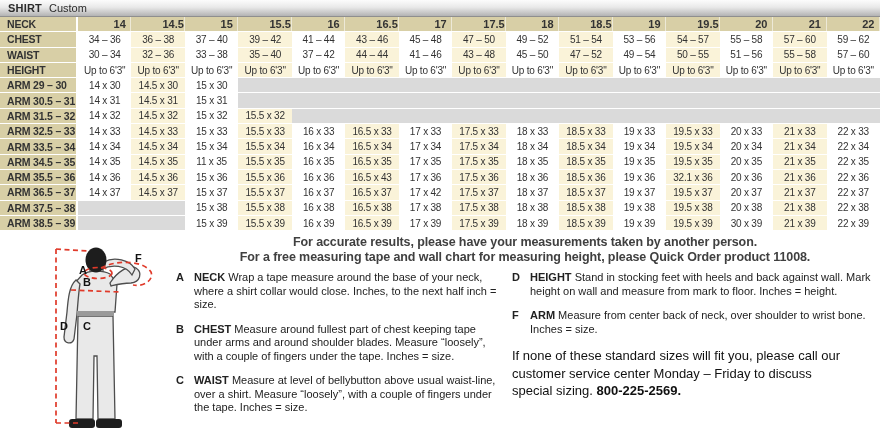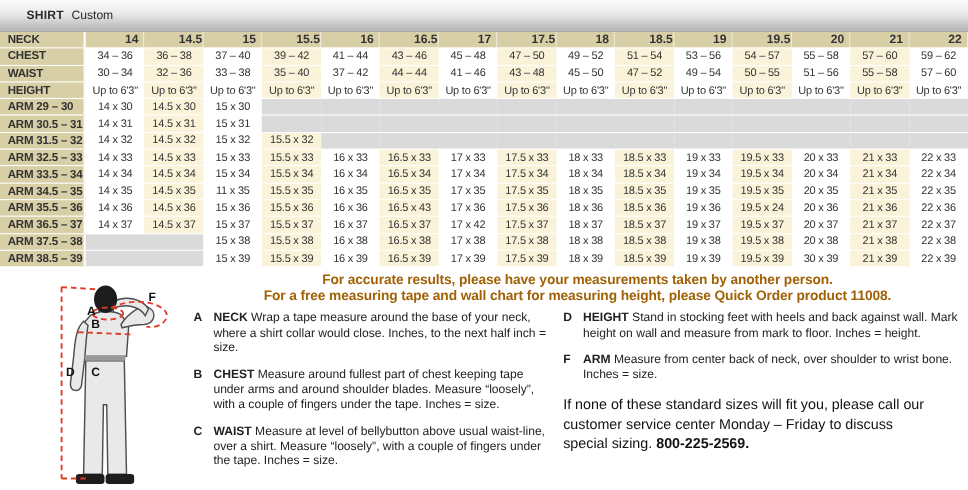--- a/index.html
+++ b/index.html
@@ -3,21 +3,21 @@
 <meta charset="utf-8">
 <style>
   * { margin:0; padding:0; box-sizing:border-box; }
   html,body { background:#fff; }
   .page {
     position:relative; width:880px; height:445px; overflow:hidden;
     font-family:"Liberation Sans", sans-serif; color:#2e2e2e; background:#fff;
   }
   
   .titlebar {
-    height:29px; display:flex; align-items:center; gap:7px; padding-left:24px;
+    height:17px; display:flex; align-items:center; gap:7px; padding-left:8px;
     background:linear-gradient(180deg,#fcfcfc 0%,#e9e9e9 45%,#b3b3b3 100%);
     border-bottom:1px solid #8f8f8f;
     font-size:11px; color:#2b2b2b;
   }
   .titlebar .t-bold { font-weight:bold; letter-spacing:.2px; }
   
   .size-table {
     display:grid;
     grid-template-columns:78px repeat(15, 1fr);
     grid-auto-rows:14.3px;
@@ -40,21 +40,21 @@
     padding-left:31px;
   }
   .cell.c0 { background:#ffffff; }
   .cell.c1 { background:#faf3d9; }
   .cell.empty { background:#dadada; }
   
   .bottom { position:relative; height:212px; }
   .figure-wrap { position:absolute; left:3px; top:5px; width:164px; height:202px; }
   .intro {
     margin:5px 0 6px 170px; text-align:center;
-    font-weight:bold; font-size:12.5px; line-height:15px; color:#a16207;
+    font-weight:bold; font-size:12.5px; line-height:15px; color:#404040;
     letter-spacing:-0.1px;
   }
   .cols { display:flex; margin-left:176px; gap:14px; padding-right:6px; }
   .col-left  { width:322px; flex:none; }
   .col-right { flex:1; }
   .instr { display:flex; gap:7px; margin-bottom:11px; font-size:11px; line-height:13.5px; color:#222; }
   .instr .letter { font-weight:bold; width:11px; flex:none; }
   .instr .term { font-weight:bold; }
   .note {
     margin-top:10px; font-size:13px; line-height:17.5px;
@@ -240,21 +240,21 @@
       <div class="cell c1">14.5 x 36</div>
       <div class="cell c0">15 x 36</div>
       <div class="cell c1">15.5 x 36</div>
       <div class="cell c0">16 x 36</div>
       <div class="cell c1">16.5 x 43</div>
       <div class="cell c0">17 x 36</div>
       <div class="cell c1">17.5 x 36</div>
       <div class="cell c0">18 x 36</div>
       <div class="cell c1">18.5 x 36</div>
       <div class="cell c0">19 x 36</div>
-      <div class="cell c1">19.5 x 24</div>
+      <div class="cell c1">32.1 x 36</div>
       <div class="cell c0">20 x 36</div>
       <div class="cell c1">21 x 36</div>
       <div class="cell c0">22 x 36</div>
       <div class="cell lab">ARM 36.5 – 37</div>
       <div class="cell c0">14 x 37</div>
       <div class="cell c1">14.5 x 37</div>
       <div class="cell c0">15 x 37</div>
       <div class="cell c1">15.5 x 37</div>
       <div class="cell c0">16 x 37</div>
       <div class="cell c1">16.5 x 37</div>

